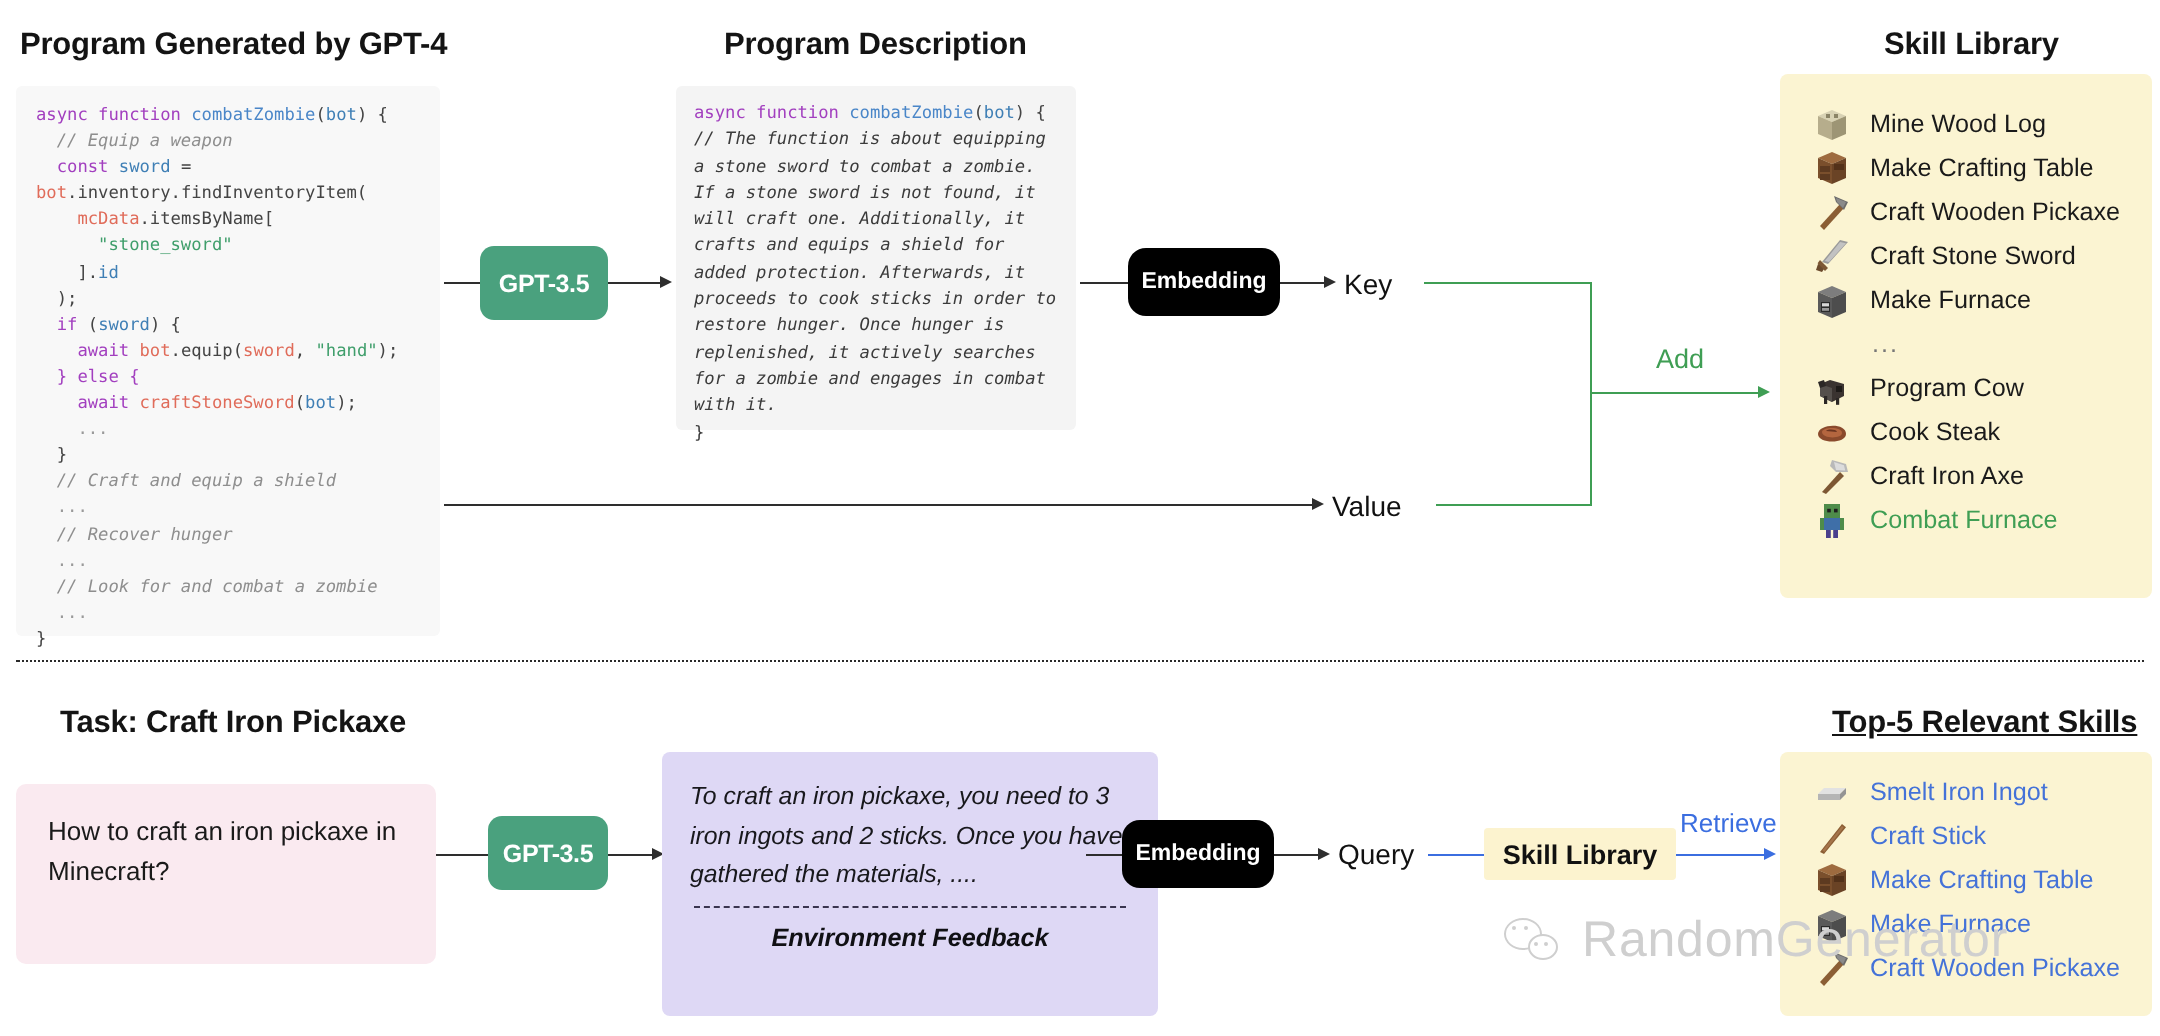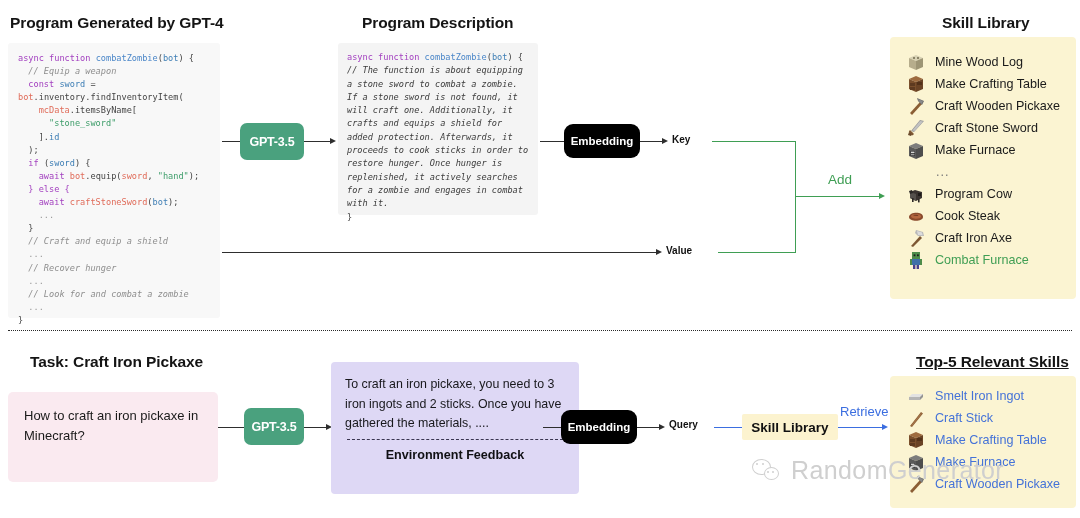--- a/index.html
+++ b/index.html
@@ -42,21 +42,21 @@
   
   .gpt{
     background:#4aa17e;color:#fff;border-radius:7px;
     font-size:12.5px;font-weight:bold;display:flex;align-items:center;justify-content:center;
     letter-spacing:-0.2px;
   }
   .embed{
     background:#000;color:#fff;border-radius:9px;
     font-size:11.5px;font-weight:bold;display:flex;align-items:center;justify-content:center;
   }
-  .kvlabel{font-size:10px;font-weight:bold;color:#111;}
+  .kvlabel{font-size:14px;font-weight:normal;color:#111;}
   .addlabel{font-size:13.5px;color:#3f9e54;font-weight:normal;}
   .retrievelabel{font-size:13px;color:#3b6ee0;}
   .skilllibchip{
     background:#fcf3cf;font-size:13.5px;font-weight:bold;color:#111;
     display:flex;align-items:center;justify-content:center;border-radius:2px;
   }
 
   
   .libpanel{background:#fbf4d2;border-radius:4px;}
   .librow{display:flex;align-items:center;height:22px;}
@@ -248,21 +248,21 @@
   <div class="abs heading" style="left:30px;top:353px;">Task: Craft Iron Pickaxe</div>
   <div class="abs heading" style="left:916px;top:353px;text-decoration:underline;">Top-5 Relevant Skills</div>
 
   <div class="abs pinkbox" style="left:8px;top:392px;width:210px;height:90px;">How to craft an iron pickaxe in Minecraft?</div>
 
   <div class="abs hline" style="left:218px;top:427px;width:26px;"></div>
   <div class="abs gpt" style="left:244px;top:408px;width:60px;height:37px;">GPT-3.5</div>
   <div class="abs hline" style="left:304px;top:427px;width:22px;"></div>
   <div class="abs arrowhead" style="left:326px;top:424px;"></div>
 
-  <div class="abs purplebox" style="left:331px;top:362px;width:248px;height:132px;">
+  <div class="abs purplebox" style="left:331px;top:376px;width:248px;height:132px;font-style:italic;">
     <div>To craft an iron pickaxe, you need to 3 iron ingots and 2 sticks. Once you have gathered the materials, ....</div>
     <div class="dashline"></div>
     <div class="envfb">Environment Feedback</div>
   </div>
 
   <div class="abs hline" style="left:543px;top:427px;width:18px;"></div>
   <div class="abs embed" style="left:561px;top:410px;width:76px;height:34px;">Embedding</div>
   <div class="abs hline" style="left:637px;top:427px;width:22px;"></div>
   <div class="abs arrowhead" style="left:659px;top:424px;"></div>
   <div class="abs kvlabel" style="left:669px;top:419px;">Query</div>

